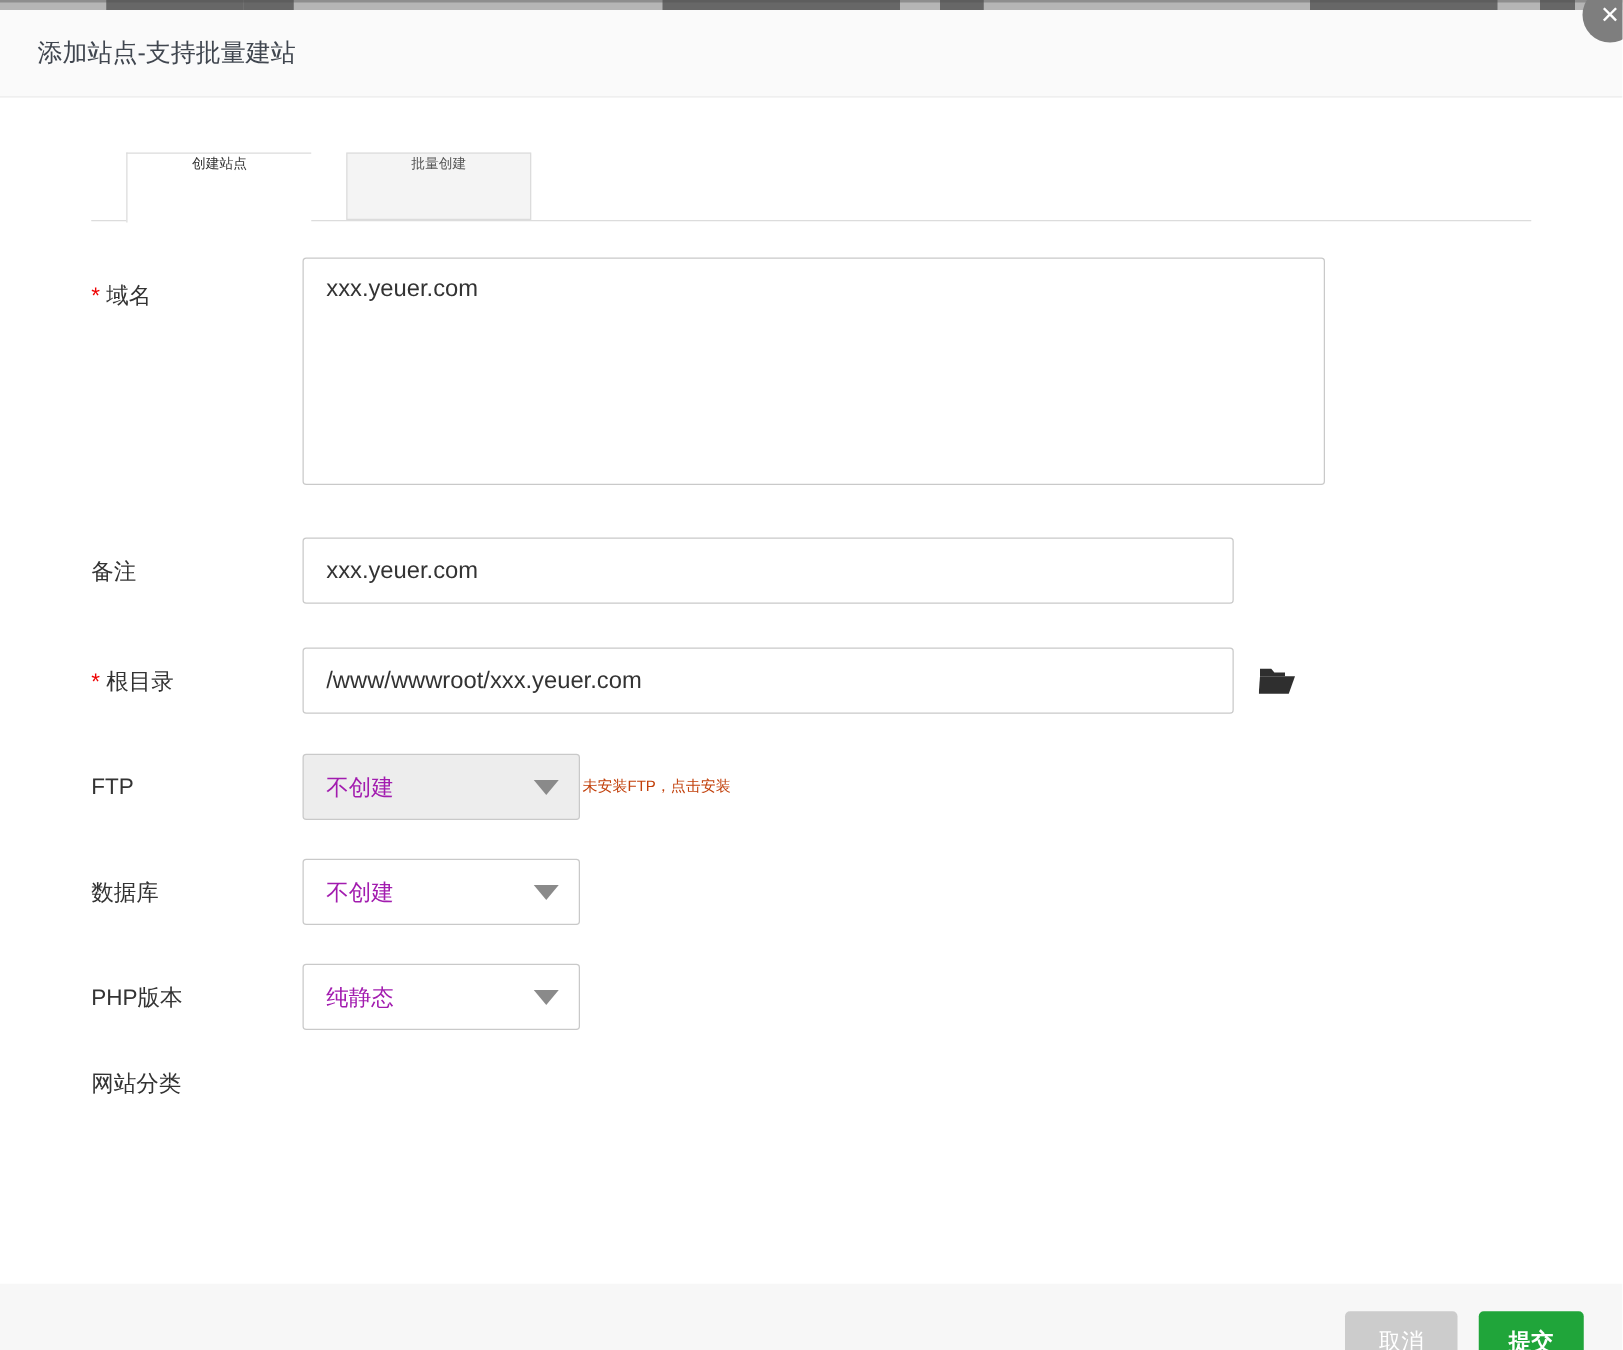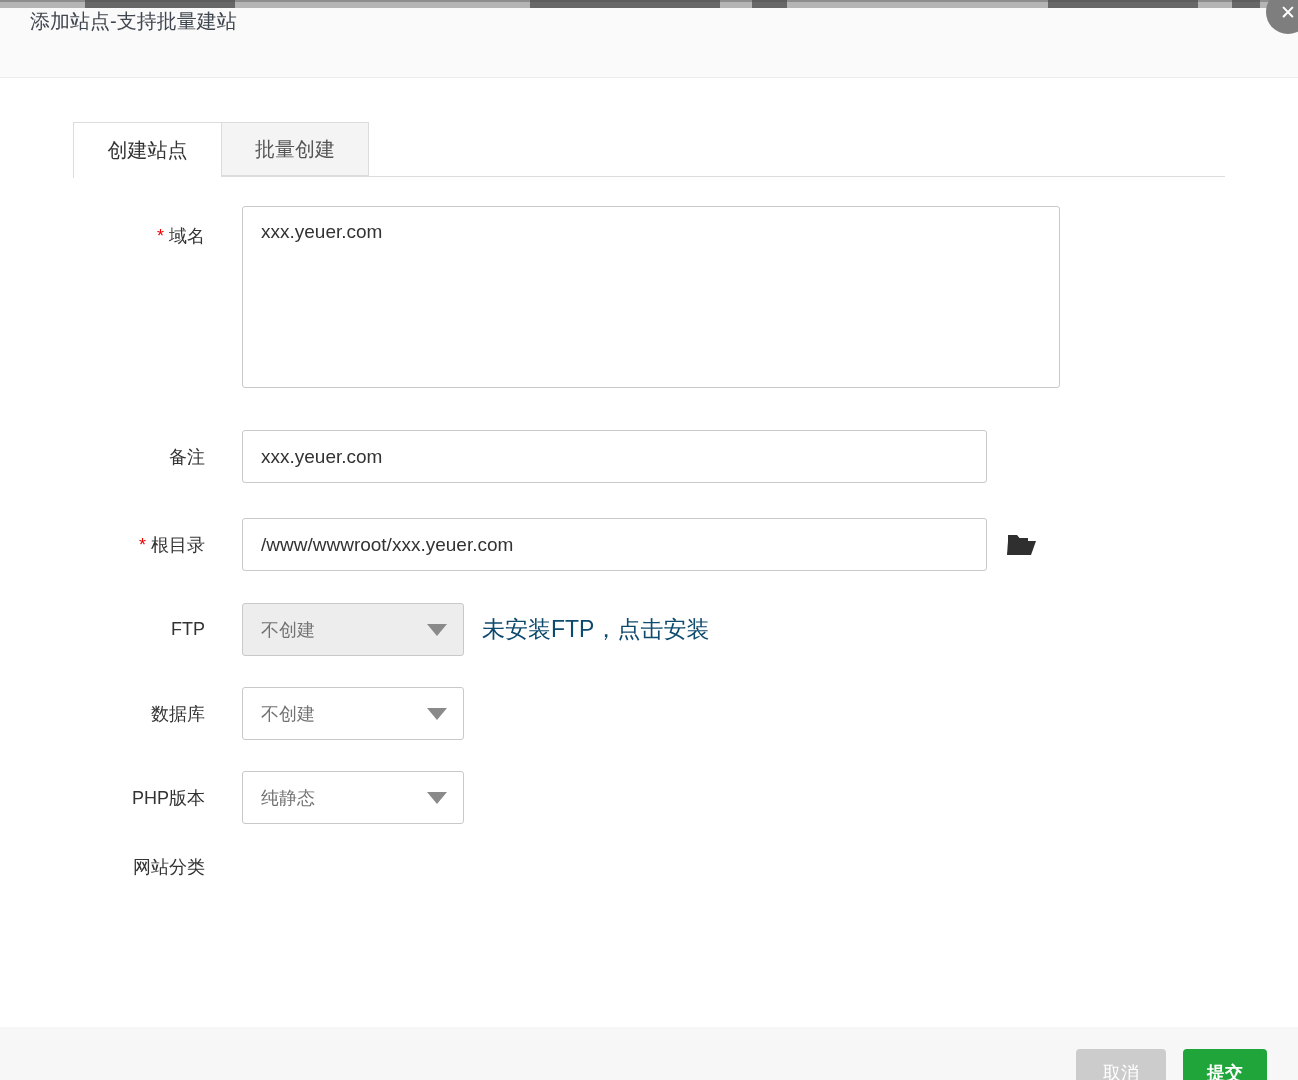--- a/index.html
+++ b/index.html
@@ -35,21 +35,21 @@
     display: flex; align-items: center; justify-content: center;
     font-size: 19px; font-weight: bold;
     z-index: 50;
     cursor: pointer;
   }
 
   .modal-header {
     height: 70px;
     background: #fafafa;
     border-bottom: 1px solid #ebebeb;
-    display: flex; 
+    display: flex; align-items: center;
     padding: 0 30px;
   }
   .modal-title {
     font-size: 20px;
     color: #40464f;
   }
 
   .modal-body {
     height: 905px;
     background: #ffffff;
@@ -61,43 +61,44 @@
     margin-top: 44px;
     display: flex;
     border-bottom: 1px solid #dcdcdc;
     height: 55px;
   }
   .tab {
     width: 148px; height: 54px;
     background: #f4f4f4;
     border: 1px solid #dcdcdc;
     border-right: none;
-    display: flex; align-items: center; justify-content: center;
-    font-size: 20px; color: #555;
-    cursor: pointer;
+    display: flex; align-items: flex-start; justify-content: center;
+    font-size: 11px; color: #555;
+    cursor: pointer;
+    margin-left: 28px;
   }
   .tab:last-child { border-right: 1px solid #dcdcdc; }
   .tab.active {
     background: #ffffff;
     color: #333;
     height: 56px;
     margin-bottom: -1px;
     border-bottom: none;
     position: relative; z-index: 2;
   }
 
   
   .form-row {
     display: flex;
     align-items: center;
   }
   .form-label {
     width: 132px;
     margin-right: 37px;
-    text-align: right;
+    text-align: left;
     font-size: 18px;
     color: #333;
     white-space: nowrap;
   }
   .req { color: #ee0202; margin-right: 5px; font-size: 18px; }
 
   .row-domain  { margin-top: 29px; align-items: flex-start; }
   .row-domain .form-label { padding-top: 18px; }
   .row-note    { margin-top: 42px; }
   .row-root    { margin-top: 35px; }
@@ -133,35 +134,35 @@
     cursor: pointer;
   }
 
   .select {
     width: 222px; height: 53px;
     border: 1px solid #c9c9c9;
     border-radius: 3px;
     background: #ffffff;
     display: flex; align-items: center; justify-content: space-between;
     padding: 0 16px 0 18px;
-    font-size: 18px; color: #737373;
+    font-size: 18px; color: #a21caf;
     cursor: pointer;
   }
   .select.grey { background: #ededed; }
   .caret {
     width: 0; height: 0;
     border-left: 10px solid transparent;
     border-right: 10px solid transparent;
     border-top: 12px solid #8a8a8a;
   }
 
   .ftp-hint {
-    margin-left: 18px;
-    font-size: 23px;
-    color: #0c4a6e;
+    margin-left: 2px;
+    font-size: 12px;
+    color: #c2410c;
     cursor: pointer;
     white-space: nowrap;
   }
 
   
   .modal-footer {
     height: 91px;
     background: #f7f7f7;
     display: flex; align-items: center; justify-content: flex-end;
     padding-right: 31px;

